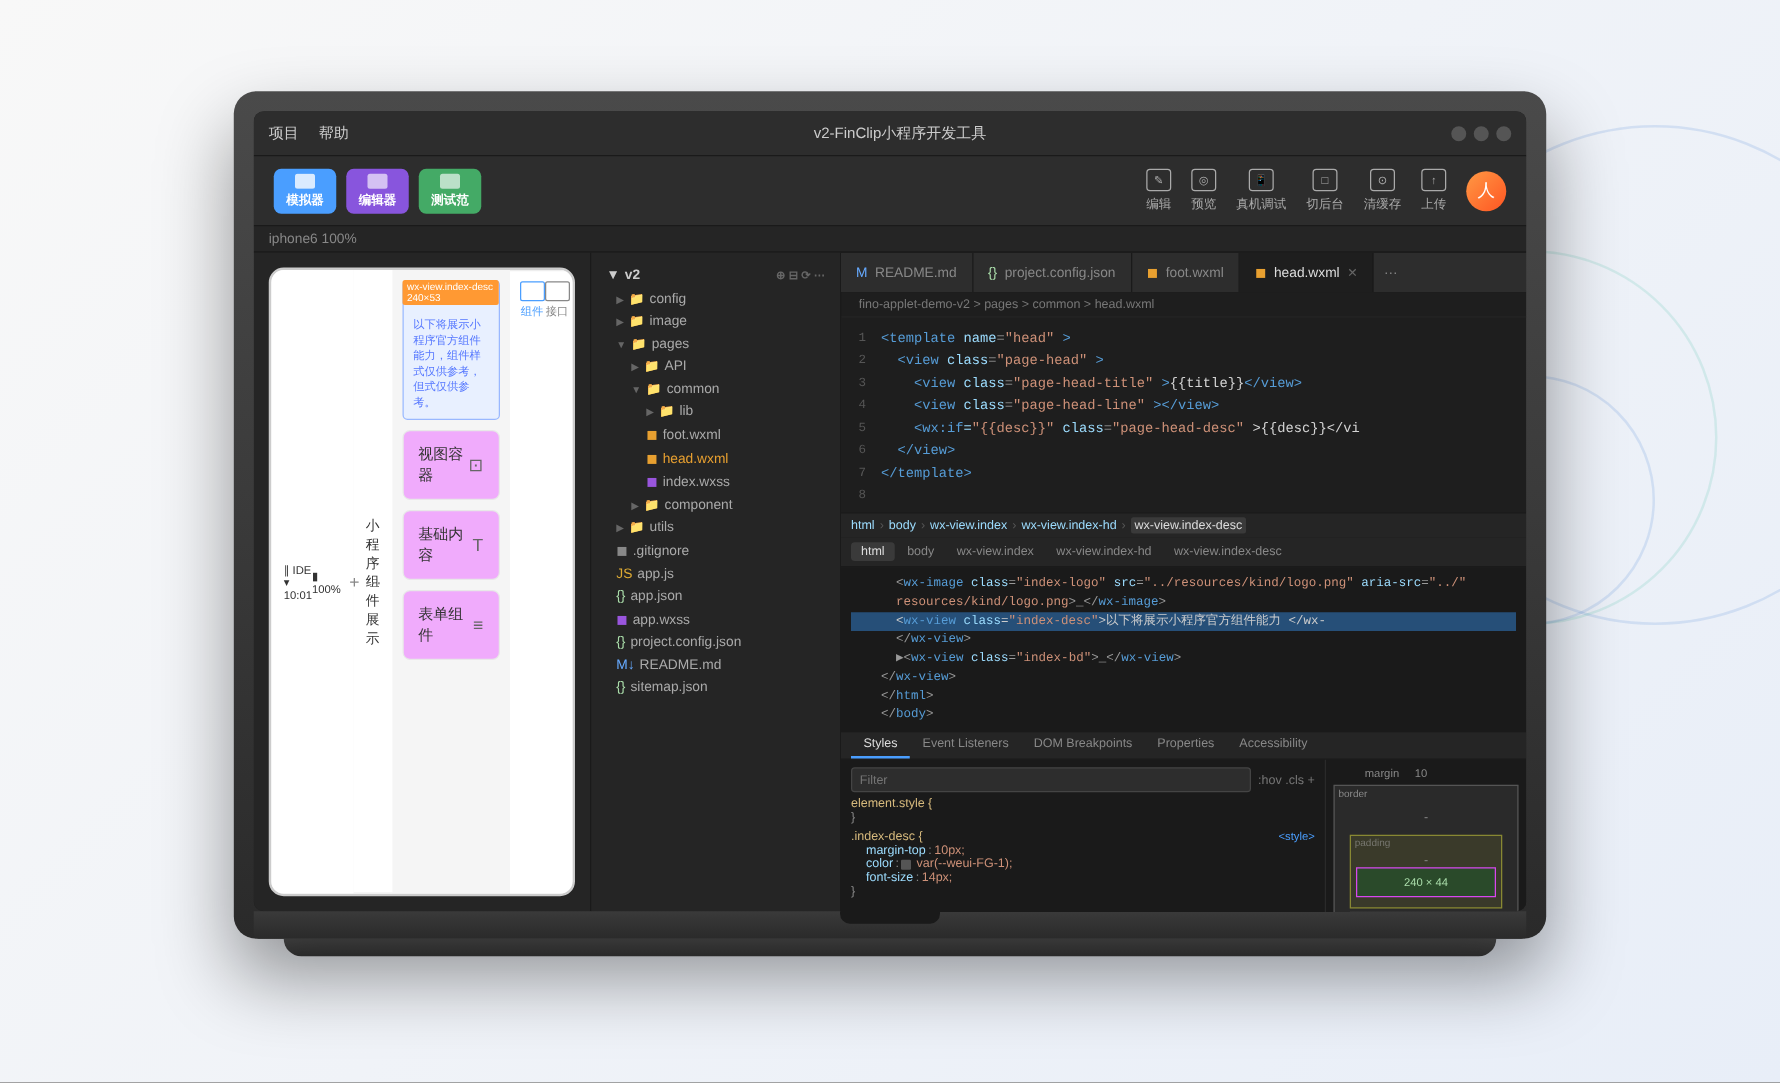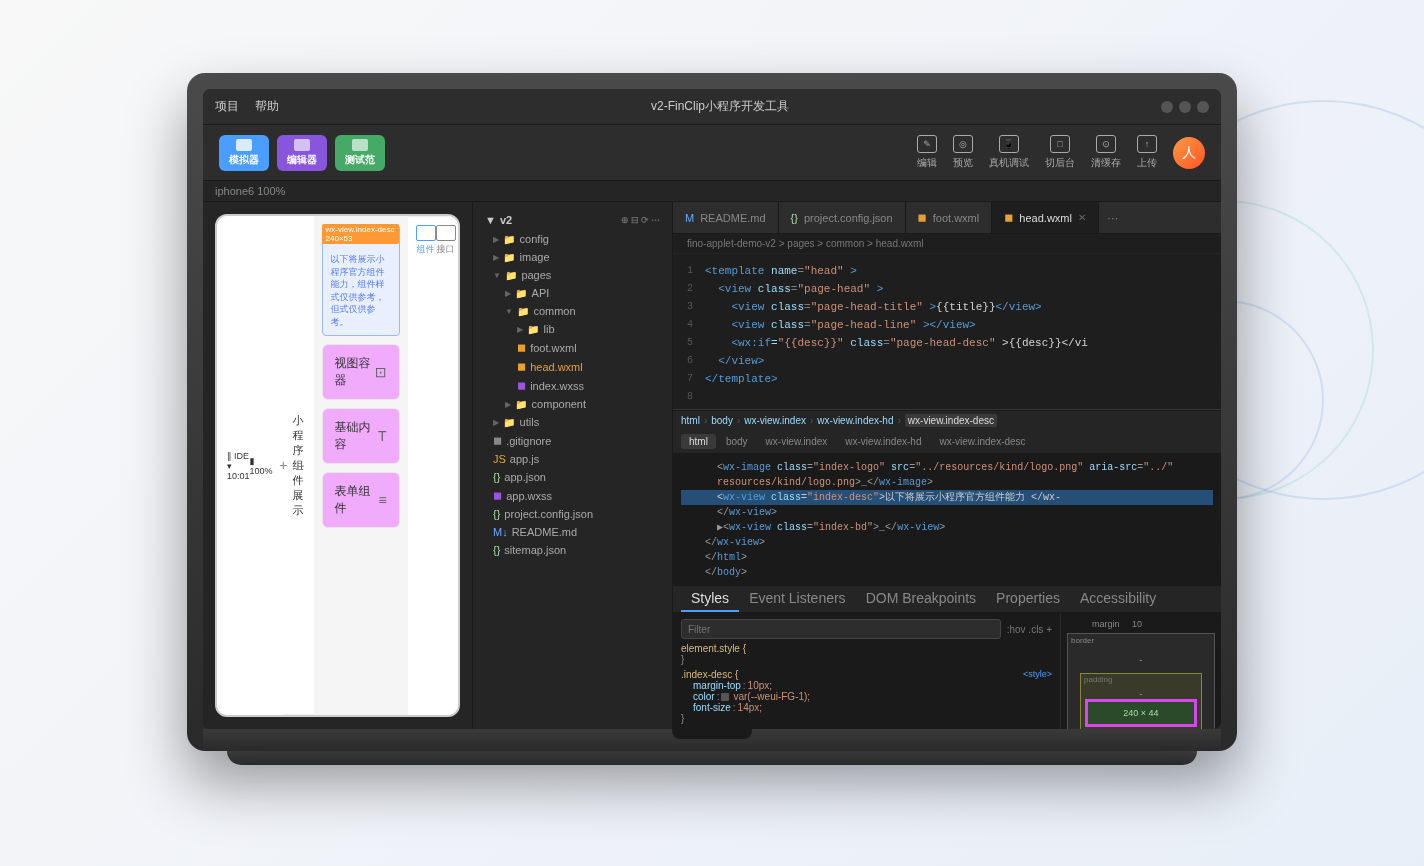--- a/index.html
+++ b/index.html
@@ -513,21 +513,21 @@
       font-size: 10px;
     }
     .styles-tabs {
       display: flex;
       background: #252525;
       border-bottom: 1px solid #1a1a1a;
       padding: 0 8px;
     }
     .styles-tab {
       padding: 4px 10px;
-      font-size: 14px;
+      font-size: 10px;
       color: #888;
       cursor: pointer;
     }
     .styles-tab.active {
       color: #ddd;
       border-bottom: 2px solid #4a9eff;
     }
     .styles-content {
       display: flex;
     }
@@ -600,21 +600,21 @@
       left: 3px;
     }
     .bm-inner {
       background: #3a3a2a;
       border: 1px solid #888833;
       margin: 8px 4px;
       padding: 3px;
     }
     .bm-innermost {
       background: #2a4a2a;
-      border: 3px solid #d946ef;
+      border: 1px solid #d946ef;
       padding: 6px;
       text-align: center;
       font-size: 9px;
       color: #aaddaa;
     }
     .bm-dash { color: #888; font-size: 10px; }
   </style>
 </head>
 <body>
 

